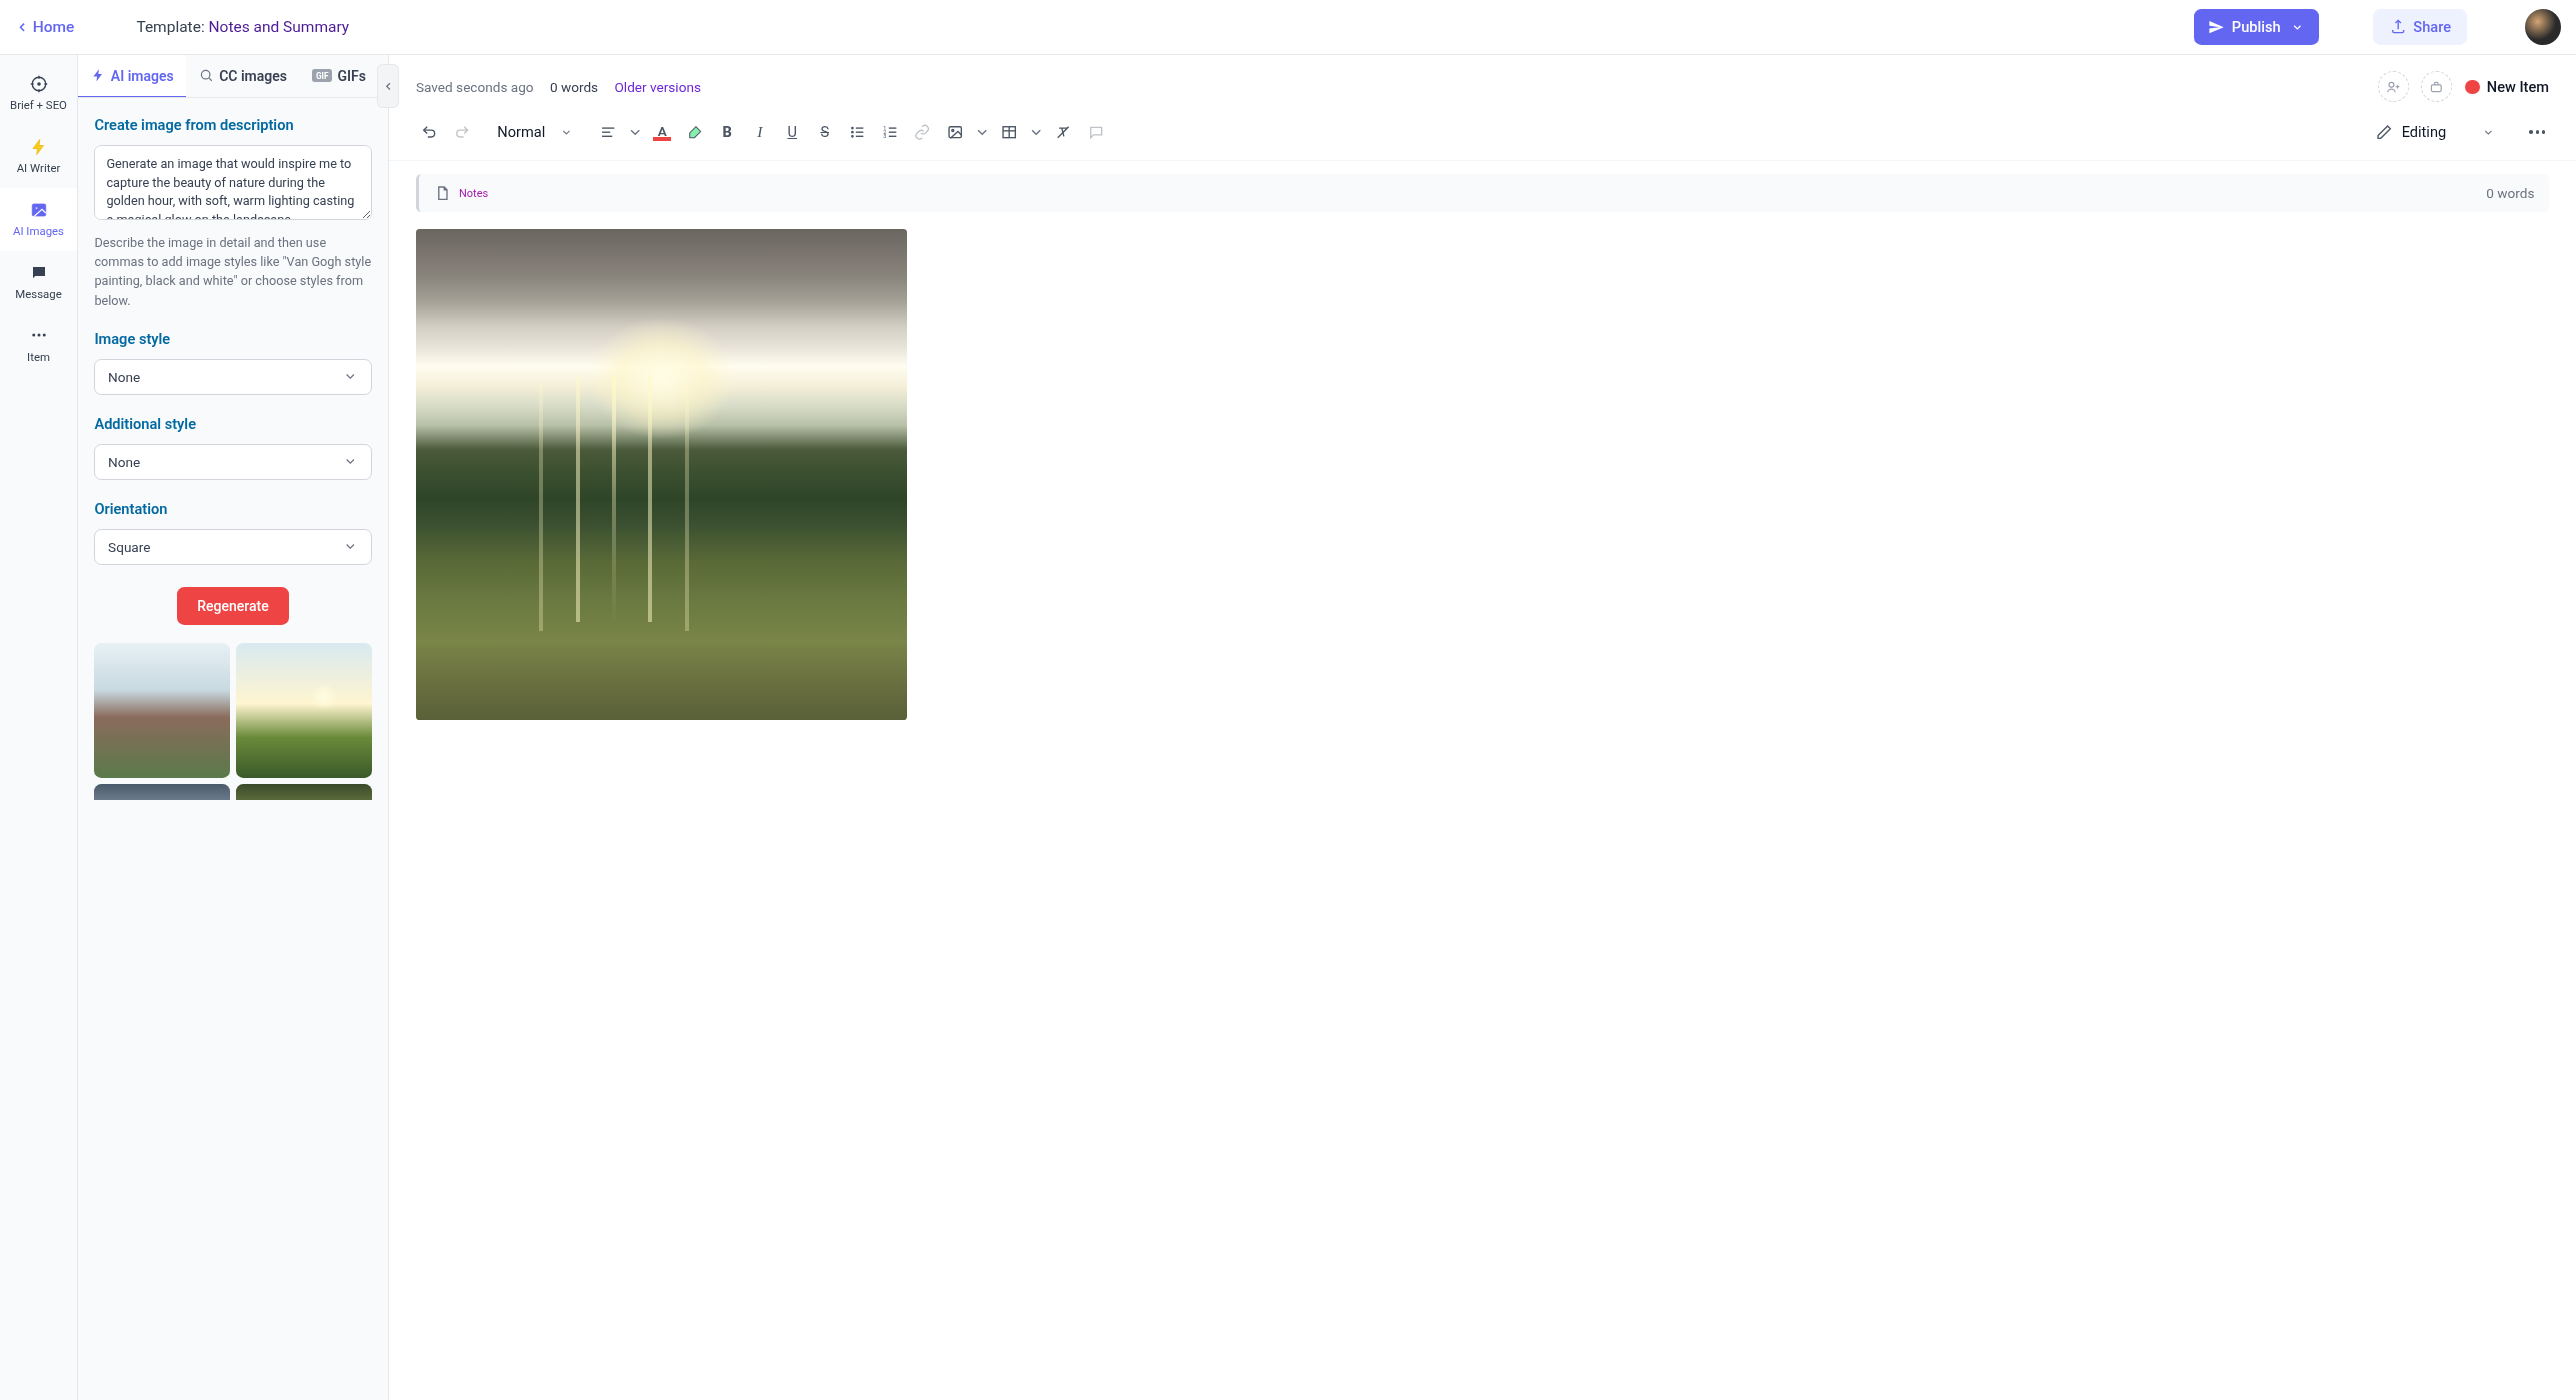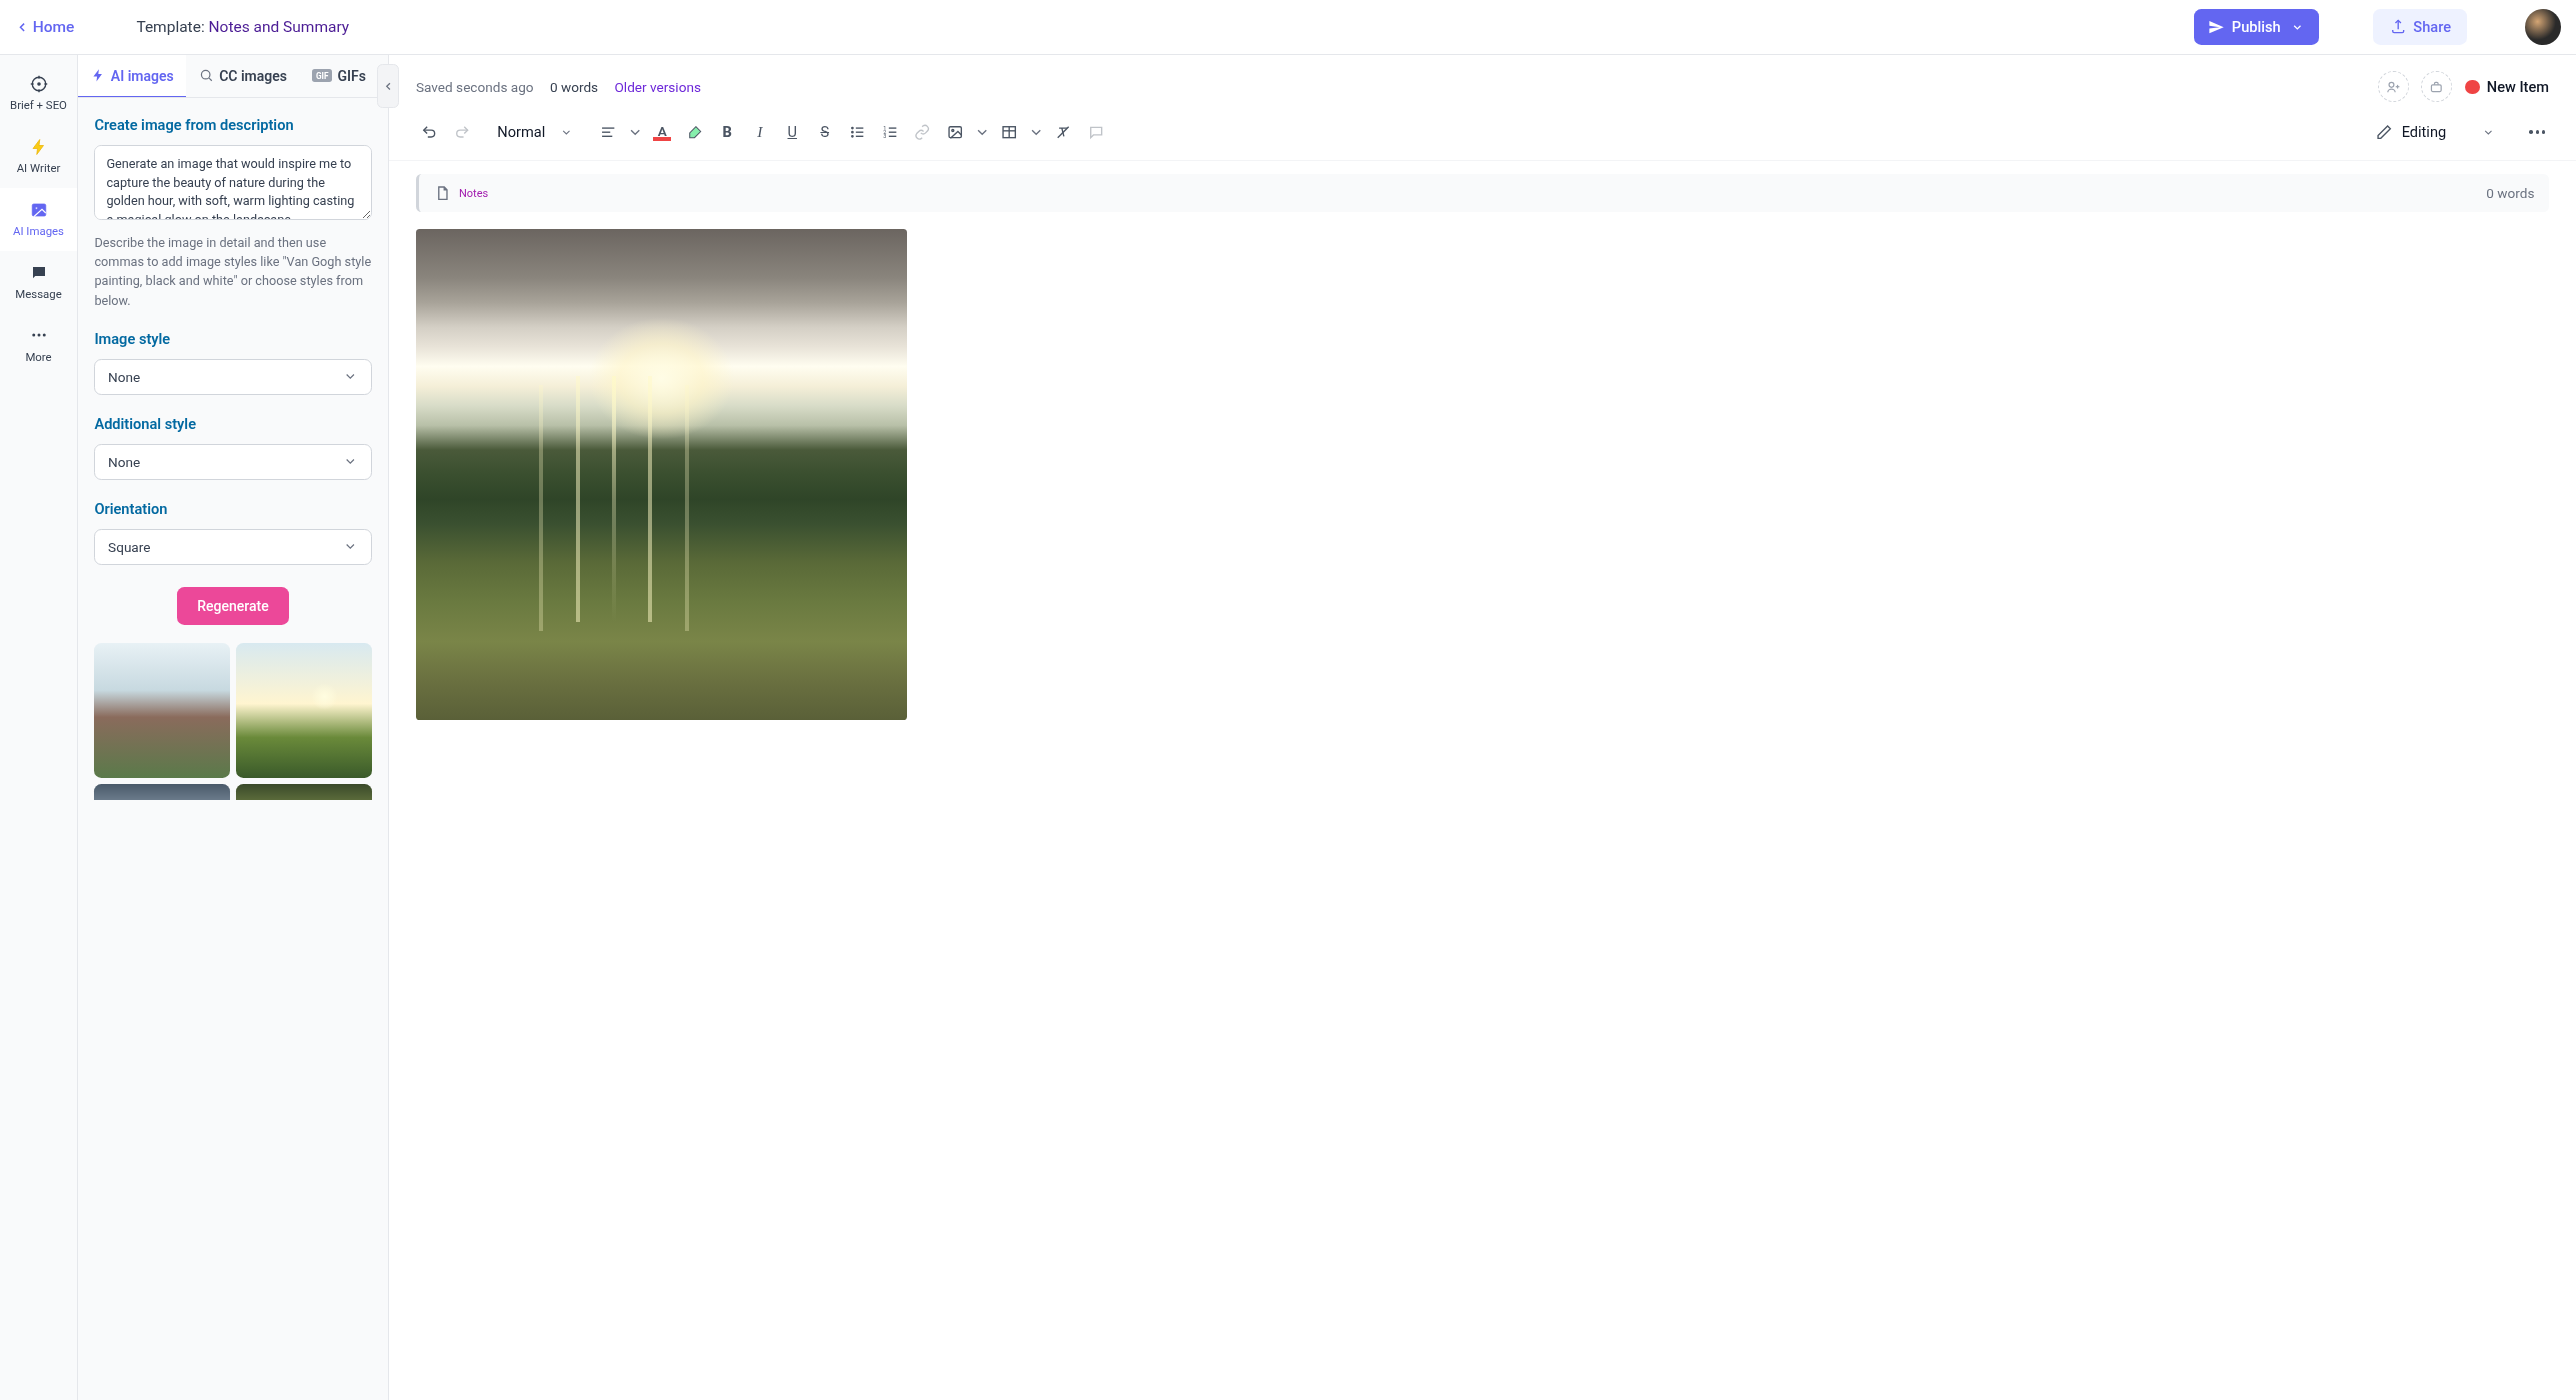--- a/index.html
+++ b/index.html
@@ -35,21 +35,21 @@
 .tab.active { color: #6366f1; border-bottom-color: #6366f1; background: #fff; }
 .tab svg { width: 14.6px; height: 14.6px; }
 .gif-badge { background: #9ca3af; color: #fff; font-size: 8.2px; font-weight: 700; padding: 1.8px 3.6px; border-radius: 2.7px; }
 
 .panel-body { padding: 18px 16.4px; overflow-y: auto; flex: 1; }
 .panel-label { font-size: 14.6px; font-weight: 600; color: #0369a1; margin-bottom: 11px; }
 .textarea { width: 100%; min-height: 75px; border: 0.9px solid #d1d5db; border-radius: 7.3px; background: #fff; padding: 9px 11px; font-size: 12.7px; line-height: 1.45; color: #374151; resize: vertical; font-family: inherit; }
 .helper-text { font-size: 12.7px; color: #6b7280; margin-top: 9px; line-height: 1.5; }
 .field-group { margin-top: 20px; }
 .select { width: 100%; display: flex; align-items: center; justify-content: space-between; border: 0.9px solid #d1d5db; border-radius: 7.3px; background: #fff; padding: 9px 12.7px; font-size: 13.6px; color: #374151; cursor: pointer; margin-top: 9px; gap: 31px; }
-.regenerate-btn { display: block; margin: 22px auto 0; background: #ec4899; color: #fff; border: none; border-radius: 7.3px; padding: 11px 20px; font-size: 14px; font-weight: 500; cursor: pointer; }
+.regenerate-btn { display: block; margin: 22px auto 0; background: #ef4444; color: #fff; border: none; border-radius: 7.3px; padding: 11px 20px; font-size: 14px; font-weight: 500; cursor: pointer; }
 
 .thumbs { display: grid; grid-template-columns: 1fr 1fr; gap: 5.5px; margin-top: 18px; }
 .thumb { aspect-ratio: 1/1; border-radius: 7.3px; cursor: pointer; }
 .thumb1 { background: linear-gradient(180deg, #e8f1f5 0%, #c7d9e0 35%, #8a6b5c 55%, #5a7a4a 100%); }
 .thumb2 { background: linear-gradient(180deg, #d8e9f0 0%, #fff5d0 45%, #6a8a3a 70%, #3a5a2a 100%); position: relative; }
 .thumb2::after { content: ''; position: absolute; top: 30%; right: 25%; width: 27px; height: 27px; background: radial-gradient(circle, #fffde0 0%, transparent 70%); }
 .thumb3 { background: linear-gradient(180deg, #4a5a6a 0%, #6a7a8a 100%); height: 16.4px; border-radius: 7.3px 7.3px 0 0; }
 .thumb4 { background: linear-gradient(180deg, #3a4a2a 0%, #5a6a3a 100%); height: 16.4px; border-radius: 7.3px 7.3px 0 0; }
 
 
@@ -168,21 +168,21 @@
             <path d="M4 4h16v12H7l-3 3V4z"></path>
           </svg>
         <span>Message</span>
       </div>
       <div class="rail-item">
         <svg viewBox="0 0 24 24" fill="#374151">
             <circle cx="5" cy="12" r="2"></circle>
             <circle cx="12" cy="12" r="2"></circle>
             <circle cx="19" cy="12" r="2"></circle>
           </svg>
-        <span>More</span>
+        <span>Item</span>
       </div>
     </div>
 
     <div class="panel">
       <div class="tabs">
         <div class="tab active">
           <svg viewBox="0 0 24 24" fill="#6366f1">
               <path d="M13 2L4 14h6l-1 8 9-12h-6l1-8z"></path>
             </svg>
           <span>AI images</span>

